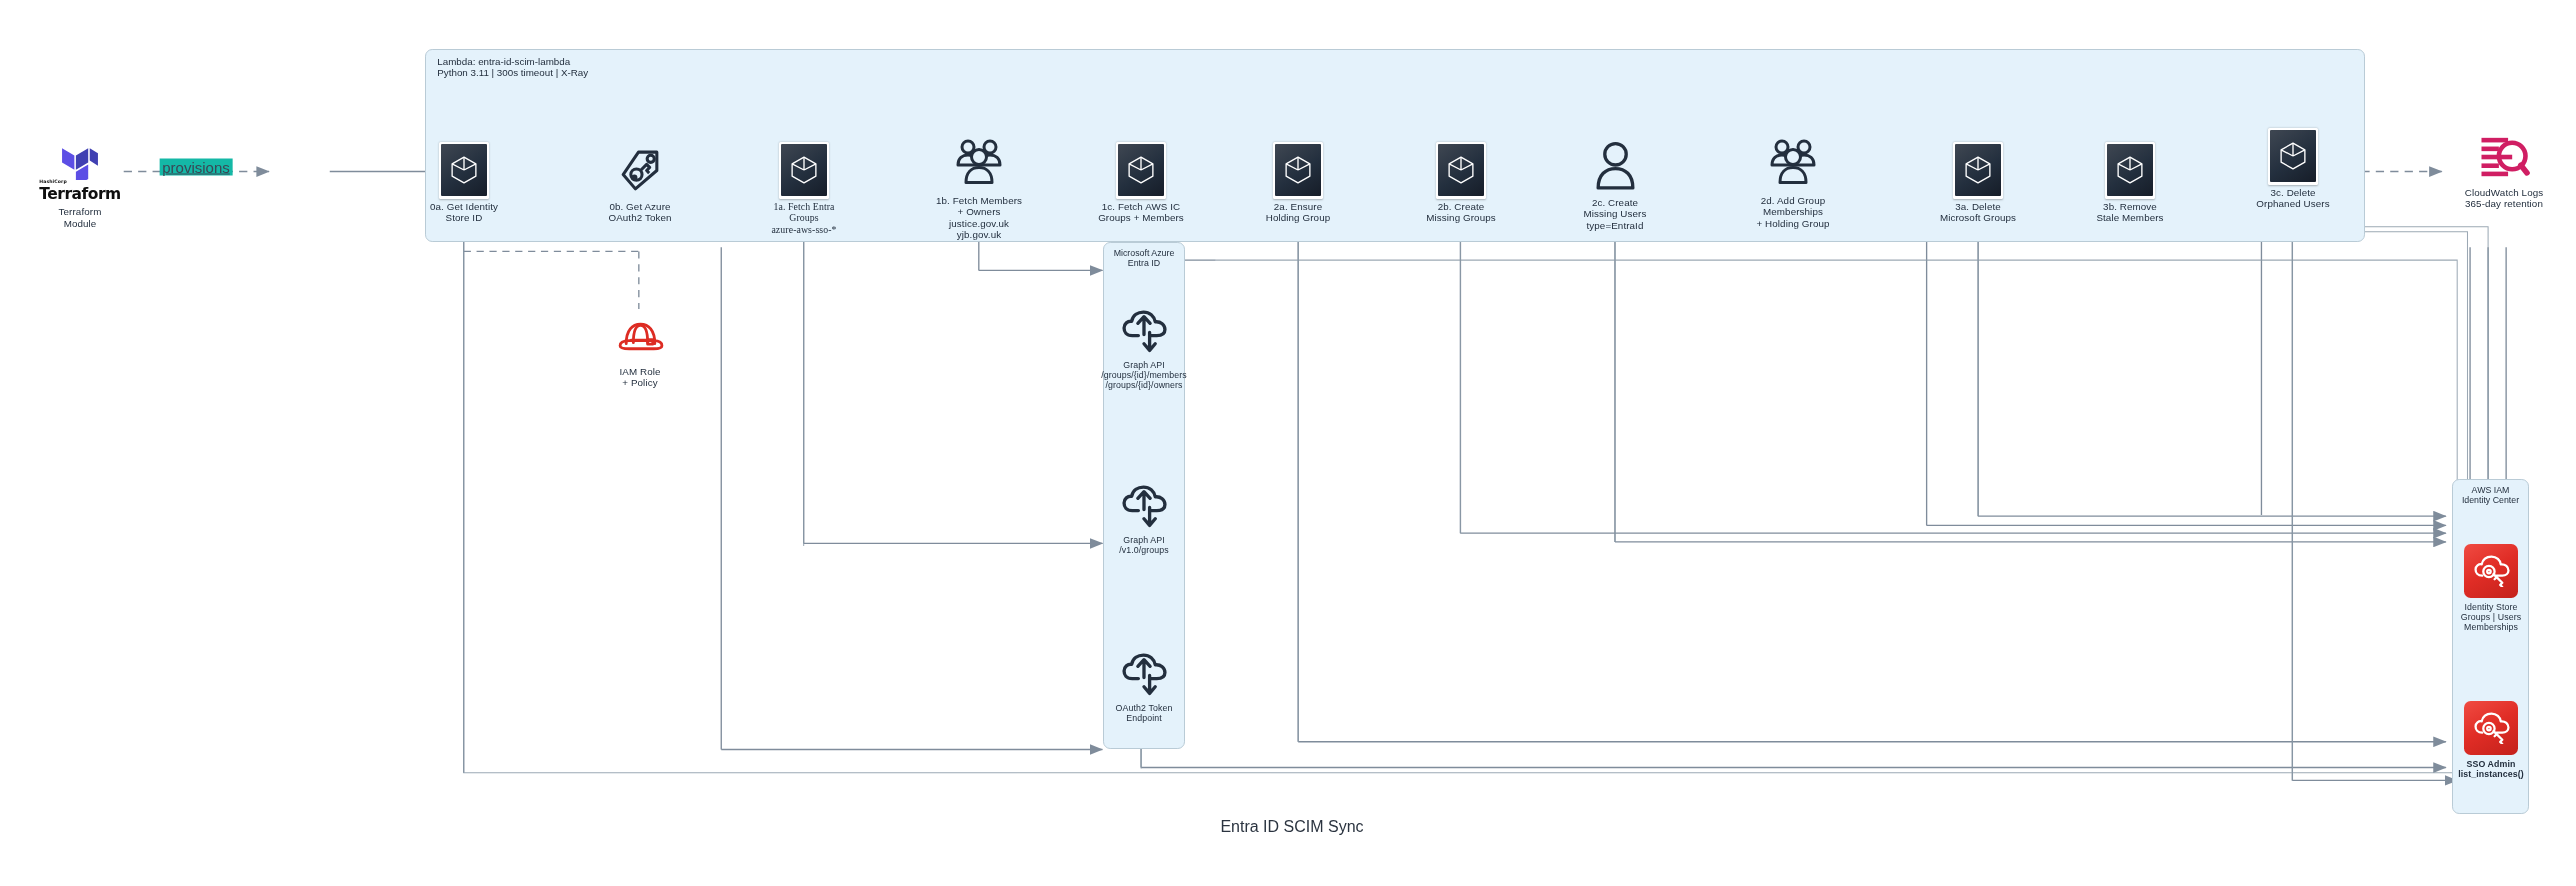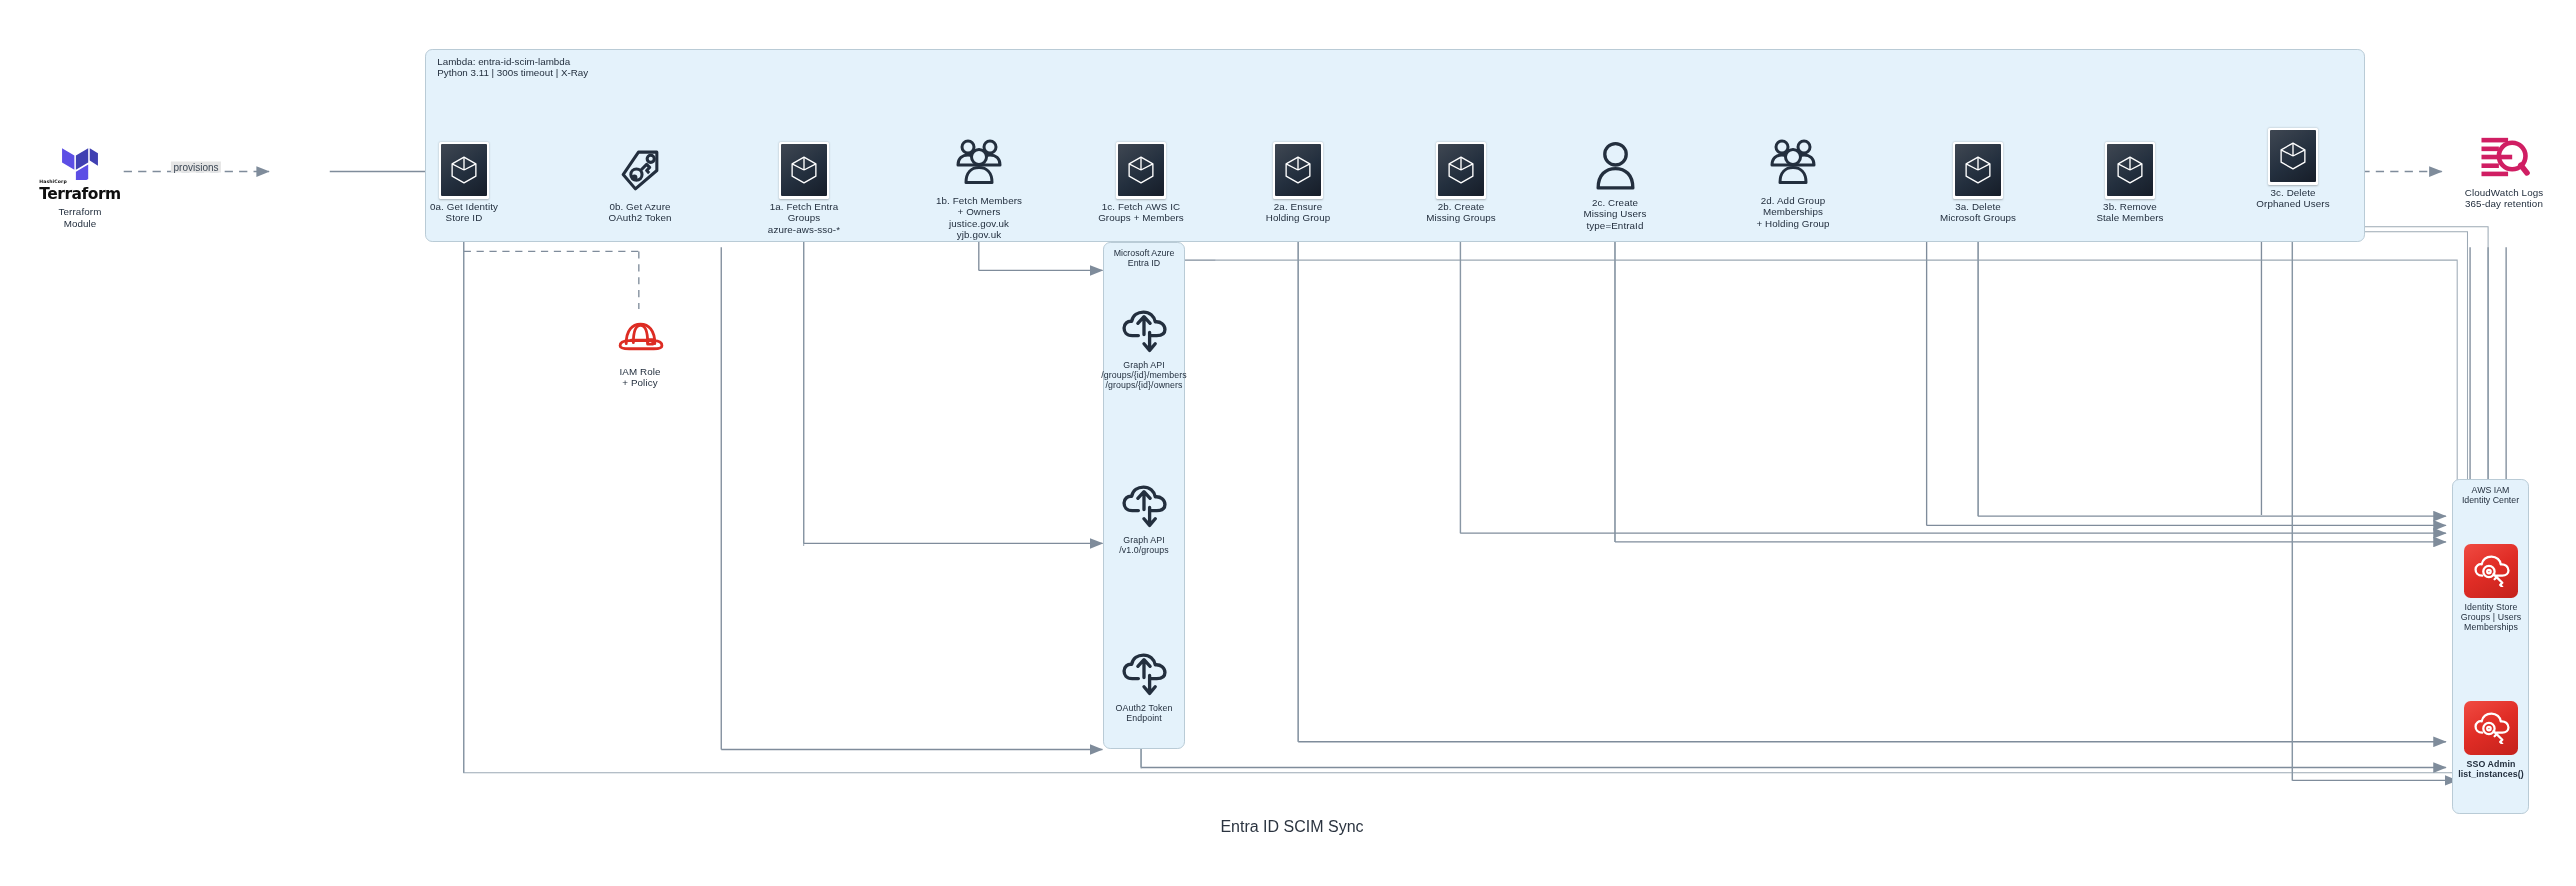--- a/index.html
+++ b/index.html
@@ -36,22 +36,22 @@
                   line-height:1.2;color:#232f3e;white-space:pre-line;}
   #grp-lambda .grp-title{text-align:left;left:11.3px;right:auto;top:5.7px;font-size:9.8px;}
 
   
   .tf-wrap{display:flex;flex-direction:column;align-items:center;}
   .tf-word{font-family:"DejaVu Sans",sans-serif;font-weight:700;font-size:15.5px;letter-spacing:-0.5px;
            color:#0f0f0f;line-height:1;margin-top:2.1px;}
   .tf-sub{font-family:"DejaVu Sans",sans-serif;font-weight:700;font-size:4.6px;color:#0f0f0f;
           letter-spacing:0.1px;line-height:1;margin-bottom:0.5px;align-self:flex-start;}
 
-  .edge-label{position:absolute;font-size:10px;color:#3a4654;transform:translate(-50%,-50%);
-              background:#e5e5e5;padding:0 2.6px;white-space:nowrap;}
+  .edge-label{position:absolute;font-size:15px;color:#3a4654;transform:translate(-50%,-50%);
+              background:#14b8a6;padding:0 2.6px;white-space:nowrap;text-decoration:underline;}
 
   #diagram-title{position:absolute;left:0;width:2584px;top:818px;text-align:center;
                  font-size:16px;color:#2b3440;}
 </style>
 </head>
 <body>
 
 <div id="stage">
 
   <svg id="wires" viewBox="0 0 5016 1720">
@@ -204,21 +204,21 @@
         <circle cx="70" cy="27" r="7"></circle>
         <circle cx="42" cy="58" r="11"></circle>
         <circle cx="38" cy="64" r="3" fill="#232f3e"></circle>
         <path d="M50,50 L62,38 L68,44 L62,50 L67,55"></path>
       </svg>
     </div>
     <div class="cap">0b.  Get Azure
 OAuth2 Token</div>
   </div>
 
-  <div class="node" style="left:804px;top:143px;">
+  <div class="node" style="left:804px;top:143px;font-family:Liberation Serif, serif;">
     <div class="glyph">
       <div class="aws-sq">
           <div class="aws-sq-in">
         <svg width="30" height="32" viewBox="0 0 58 62" fill="none" stroke="#fff" stroke-width="2.6" stroke-linejoin="round">
           <polygon points="29,6 52,19 52,43 29,56 6,43 6,19"></polygon>
           <path d="M29,6 L29,31 M29,31 L52,19 M29,31 L6,19"></path>
         </svg>
       </div>
         </div>
     </div>

